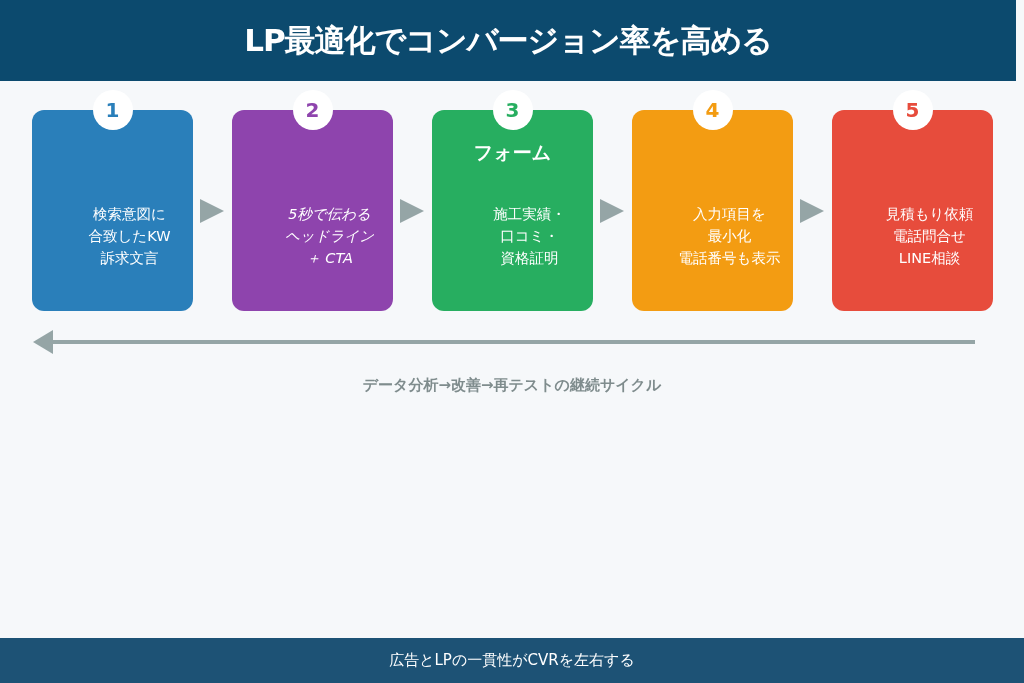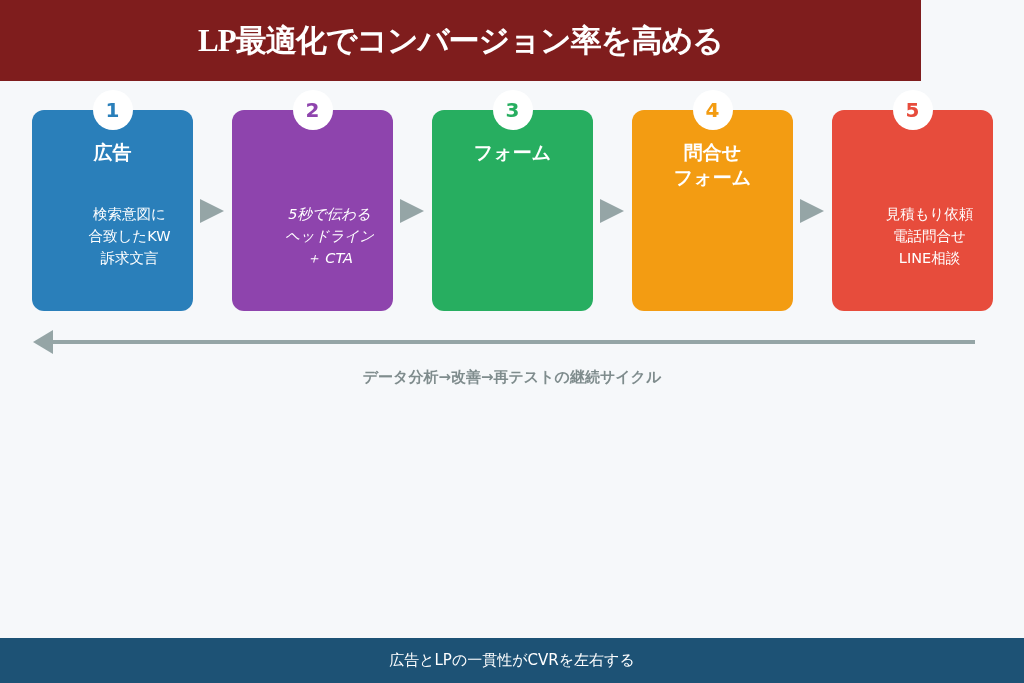--- a/index.html
+++ b/index.html
@@ -1,64 +1,67 @@
 <!DOCTYPE html>
 <html><head>
   <meta charset="utf-8">
   <style>
     * { margin: 0; padding: 0; box-sizing: border-box; }
     html, body { width: 1024px; height: 683px; overflow: hidden; }
     body { background: #f6f8fa; font-family: "DejaVu Sans", "Liberation Sans", sans-serif; position: relative; }
-    .header { position: absolute; left: 0; top: 0; width: 921px; height: 81px; background: #7f1d1d; display: flex; align-items: center; justify-content: center; font-family: Liberation Serif, serif; }
+    .header { position: absolute; left: 0; top: 0; width: 1016px; height: 81px; background: #0c4a6e; display: flex; align-items: center; justify-content: center; }
     .header h1 { color: #fff; font-size: 31px; font-weight: bold; letter-spacing: -1px; }
     .card { position: absolute; top: 110px; width: 161px; height: 201px; border-radius: 12px; color: #fff; text-align: center; }
     .badge { position: absolute; top: -20px; left: 50%; transform: translateX(-50%); width: 40px; height: 40px; border-radius: 50%; background: #fff; display: flex; align-items: center; justify-content: center; font-weight: bold; font-size: 20px; }
     .card-title { position: absolute; top: 30px; left: 0; right: 0; font-size: 19px; font-weight: bold; line-height: 25px; white-space: pre-line; }
     .card-desc { position: absolute; top: 93px; left: 0; right: 0; font-size: 14.5px; line-height: 22px; white-space: pre-line; padding-left: 34px; }
     .arrow { position: absolute; top: 199px; width: 0; height: 0; border-top: 12px solid transparent; border-bottom: 12px solid transparent; border-left: 24px solid #95a5a6; }
     .loop-line { position: absolute; left: 46px; top: 340px; width: 929px; height: 4px; background: #95a5a6; }
     .loop-head { position: absolute; left: 33px; top: 330px; width: 0; height: 0; border-top: 12px solid transparent; border-bottom: 12px solid transparent; border-right: 20px solid #95a5a6; }
-    .loop-label { position: absolute; left: 0; width: 1024px; top: 368px; text-align: center; font-size: 15px; color: #7f8c8d; font-weight: bold; }
+    .loop-label { position: absolute; left: 0; width: 1024px; top: 376px; text-align: center; font-size: 15px; color: #7f8c8d; font-weight: bold; }
     .footer { position: absolute; left: 0; bottom: 0; width: 1024px; height: 45px; background: #1d5275; display: flex; align-items: center; justify-content: center; }
     .footer span { color: #fff; font-size: 15px; }
   </style>
 </head>
 <body>
 
 <div class="header">
   <h1>LP最適化でコンバージョン率を高める</h1>
 </div>
 
 <div class="card" id="card0" style="left: 32px; background: rgb(42, 127, 186);">
   <div class="badge" style="color: rgb(42, 127, 186);">1</div>
-  <div class="card-title">広告</div>
   <div class="card-desc">検索意図に
 合致したKW
 訴求文言</div>
 </div>
 <div class="arrow" style="left:200px;"></div>
 
 <div class="card" id="card1" style="left: 232px; background: rgb(142, 68, 173);">
   <div class="badge" style="color: rgb(142, 68, 173);">2</div>
   <div class="card-desc" style="top:93px;font-style:italic;">5秒で伝わる
 ヘッドライン
 ＋ CTA</div>
 </div>
 <div class="arrow" style="left:400px;"></div>
 
 <div class="card" id="card2" style="left: 432px; background: rgb(39, 174, 96);">
   <div class="badge" style="color: rgb(39, 174, 96);">3</div>
   <div class="card-title">フォーム</div>
+  <div class="card-desc">施工実績・
+口コミ・
+資格証明</div>
 </div>
 <div class="arrow" style="left:600px;"></div>
 
 <div class="card" id="card3" style="left: 632px; background: rgb(243, 156, 18);">
   <div class="badge" style="color: rgb(243, 156, 18);">4</div>
-  <div class="card-title">問合せ
-フォーム</div>
+  <div class="card-desc">入力項目を
+最小化
+電話番号も表示</div>
 </div>
 <div class="arrow" style="left:800px;"></div>
 
 <div class="card" id="card4" style="left: 832px; background: rgb(231, 76, 60);">
   <div class="badge" style="color: rgb(231, 76, 60);">5</div>
   <div class="card-desc">見積もり依頼
 電話問合せ
 LINE相談</div>
 </div>
 

